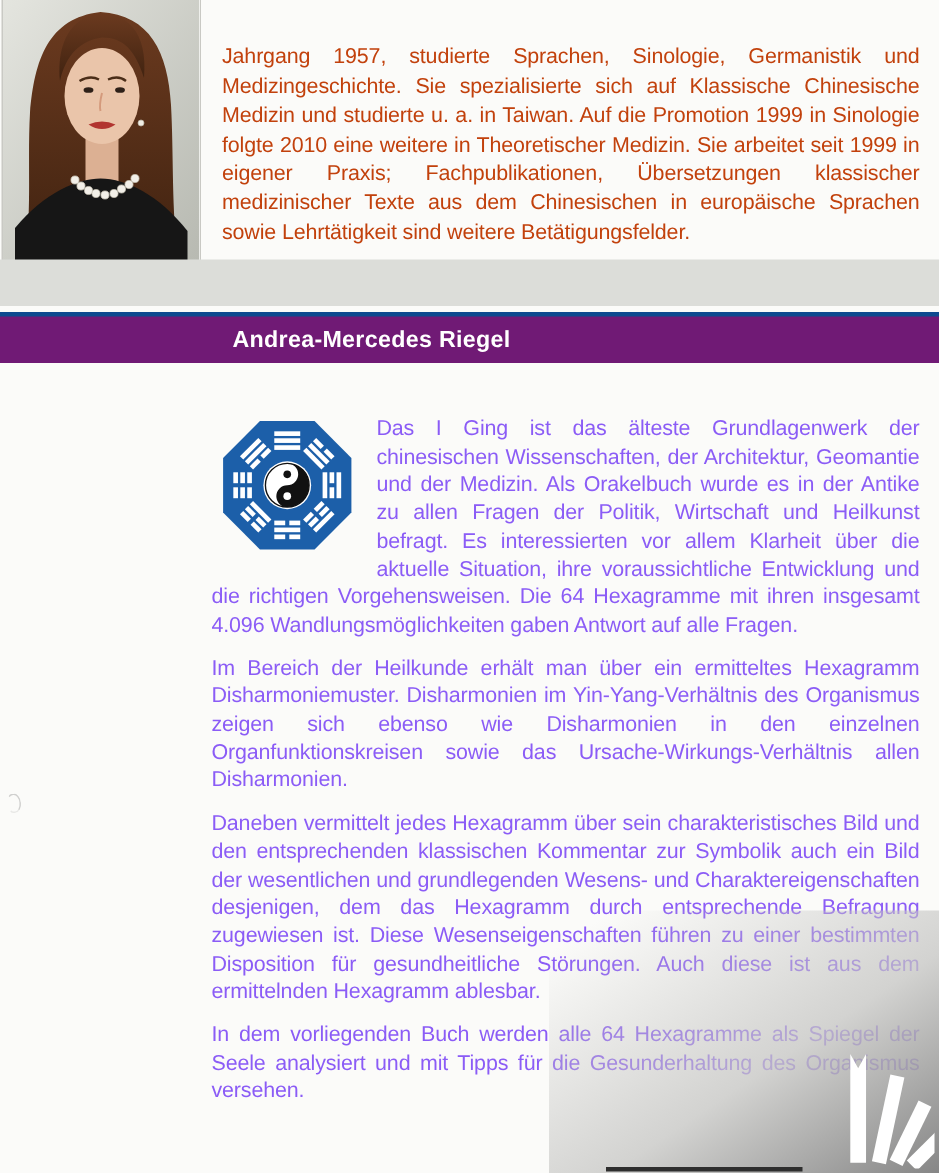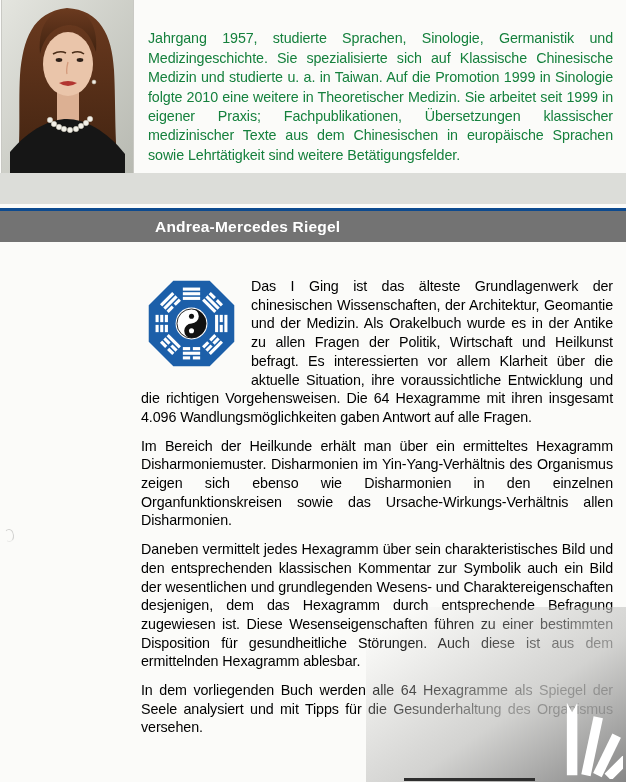--- a/index.html
+++ b/index.html
@@ -11,41 +11,41 @@
   .page{position:absolute;inset:0;}
 
   
   .author-photo{
     position:absolute;left:2px;top:0;width:131px;height:177px;
     box-shadow:0 0 0 1px #c9c9c4;
   }
   .bio-text{
     position:absolute;left:148px;top:15px;width:465px;
     font-size:14.3px;line-height:19.4px;letter-spacing:-0.1px;
-    text-align:justify;color:#15803d;
+    text-align:justify;color:#c2410c;
   }
   .gray-band{
     position:absolute;left:0;top:173px;width:626px;height:31px;
     background:#dcddd9;
   }
   .title-bar{
     position:absolute;left:0;top:208px;width:626px;height:34px;
-    background:#737373;border-top:3px solid #0d4a8f;
+    background:#701a75;border-top:3px solid #0d4a8f;
     box-sizing:border-box;display:flex;align-items:center;
   }
   .title-bar .name{
     margin-left:155px;color:#ffffff;font-weight:bold;
     font-size:15.5px;letter-spacing:0.2px;
   }
 
   
   .content{
     position:absolute;left:141px;top:277px;width:472px;
     font-size:14.3px;line-height:18.7px;letter-spacing:-0.1px;
-    text-align:justify;color:#000000;
+    text-align:justify;color:#8b5cf6;
   }
   .para{margin:0 0 10px 0;}
   .bagua-float{
     float:left;width:91px;height:91px;
     margin:1px 14px 6px 5px;
   }
   .bagua-float svg{display:block;width:100%;height:100%;}
 
   
   .corner-gradient{

